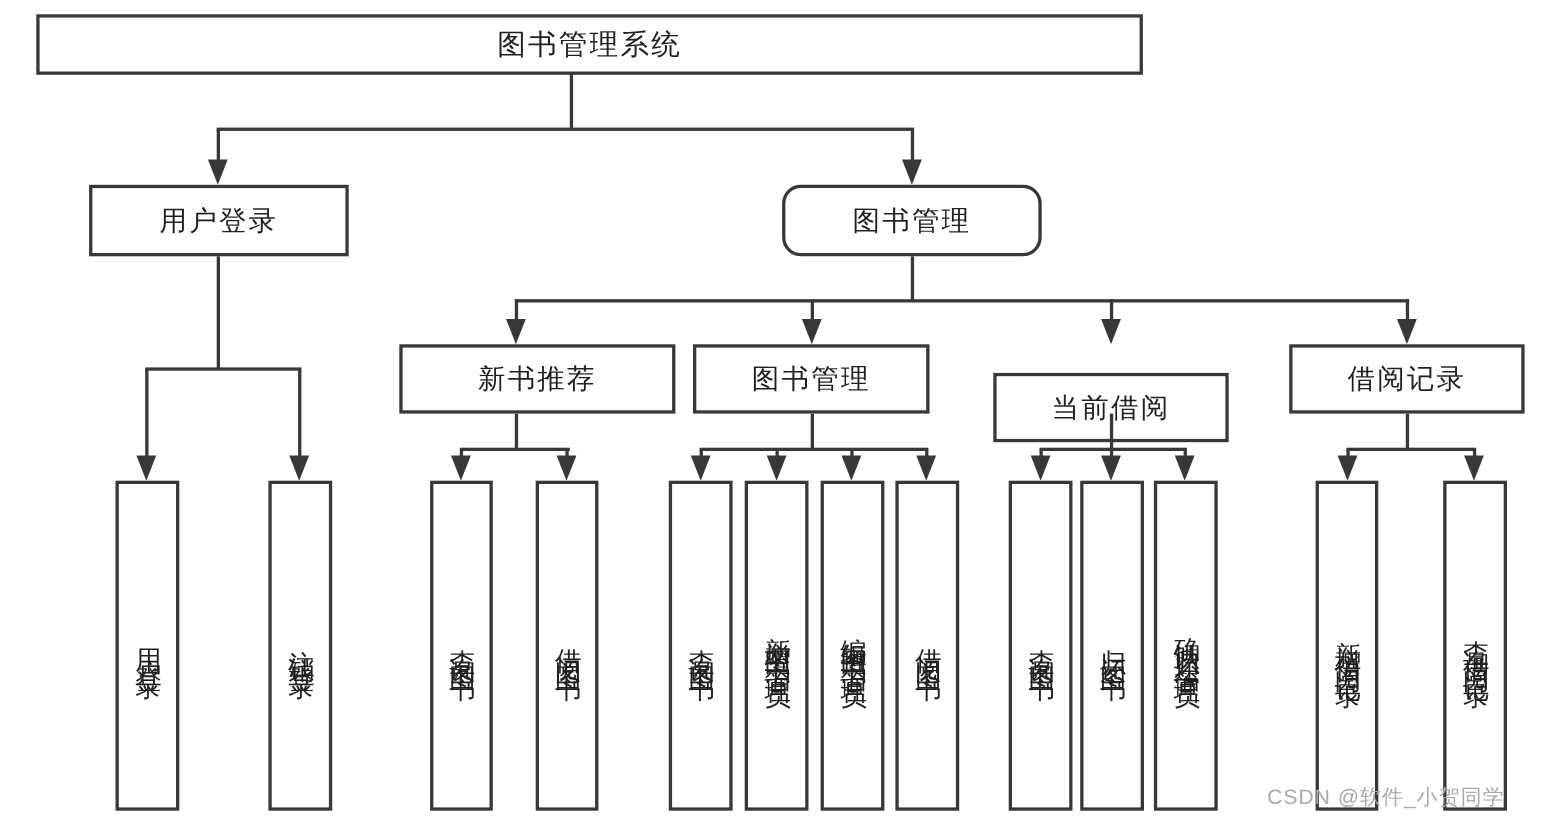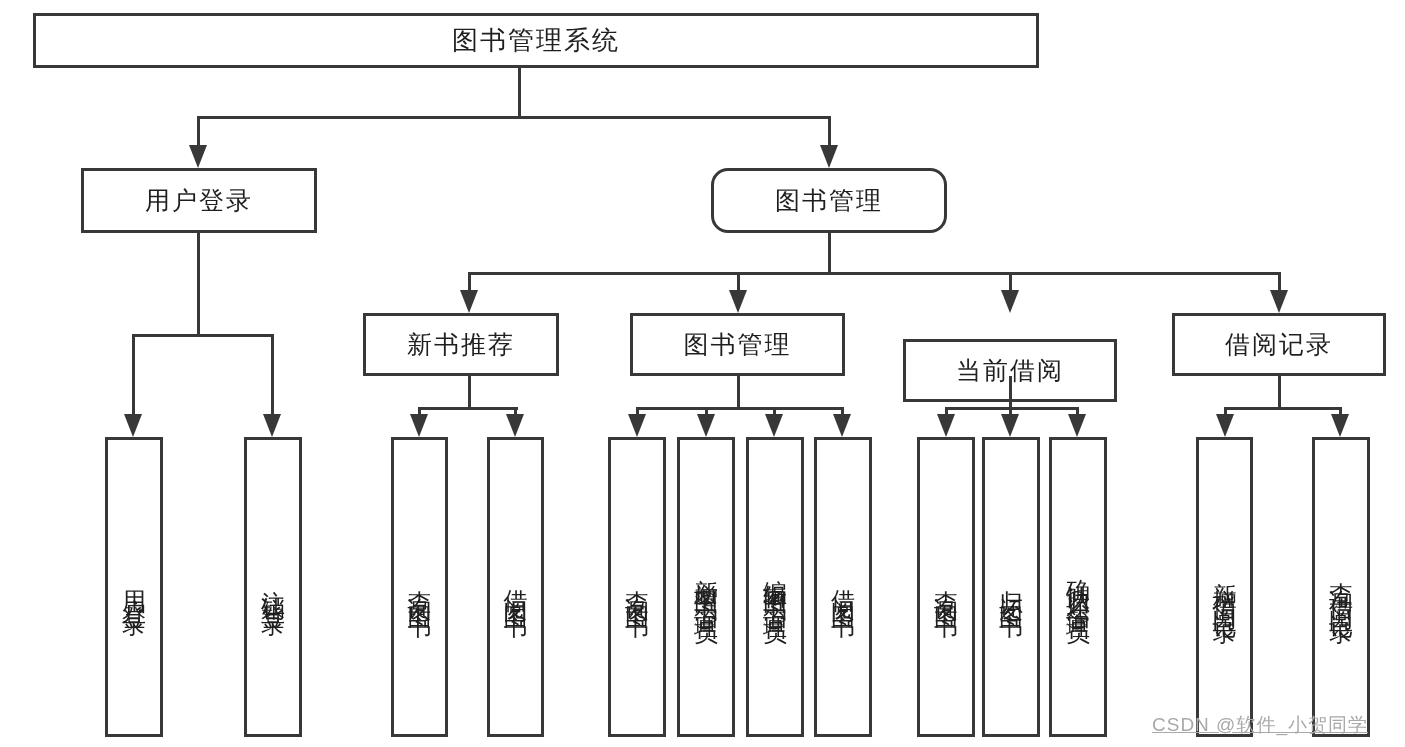--- a/index.html
+++ b/index.html
@@ -25,21 +25,21 @@
   }
   .hl { position:absolute; height:3px; background:#383838; }
   .vl { position:absolute; width:3px;  background:#383838; }
   .tri {
     position:absolute; width:0; height:0;
     border-left:9px solid transparent; border-right:9px solid transparent;
     border-top:23px solid #383838;
   }
   .watermark {
     position:absolute; left:1152px; top:712px; font-size:19px; color:#a9a9a9;
-    letter-spacing:1px; white-space:nowrap;text-decoration:underline;
+    letter-spacing:1px; white-space:nowrap;
   }
 </style>
 </head>
 <body>
 
 <div class="canvas">
 
   <div class="box root" style="left:13px; top:13px; width:1006px; height:55px;margin-left:20px;">
     <span>图书管理系统</span>
   </div>
@@ -69,21 +69,21 @@
   <div class="hl" style="left:468px; top:272px; width:813px;"></div>
   <div class="vl" style="left:468px;  top:272px; height:22px;"></div>
   <div class="tri" style="left:460px;  top:290px;"></div>
   <div class="vl" style="left:737px;  top:272px; height:22px;"></div>
   <div class="tri" style="left:729px;  top:290px;"></div>
   <div class="vl" style="left:1009px; top:272px; height:22px;"></div>
   <div class="tri" style="left:1001px; top:290px;"></div>
   <div class="vl" style="left:1278px; top:272px; height:22px;"></div>
   <div class="tri" style="left:1270px; top:290px;"></div>
 
-  <div class="box node" style="left:363px; top:313px; width:196px; height:63px;">
+  <div class="box node" style="left:363px; top:313px; width:251px; height:63px;">
     <span>新书推荐</span>
   </div>
   <div class="box node" style="left:630px; top:313px; width:215px; height:63px;">
     <span>图书管理</span>
   </div>
   <div class="box node" style="left:903px; top:313px; width:214px; height:63px;margin-top:26px;">
     <span>当前借阅</span>
   </div>
   <div class="box node" style="left:1172px; top:313px; width:214px; height:63px;">
     <span>借阅记录</span>

